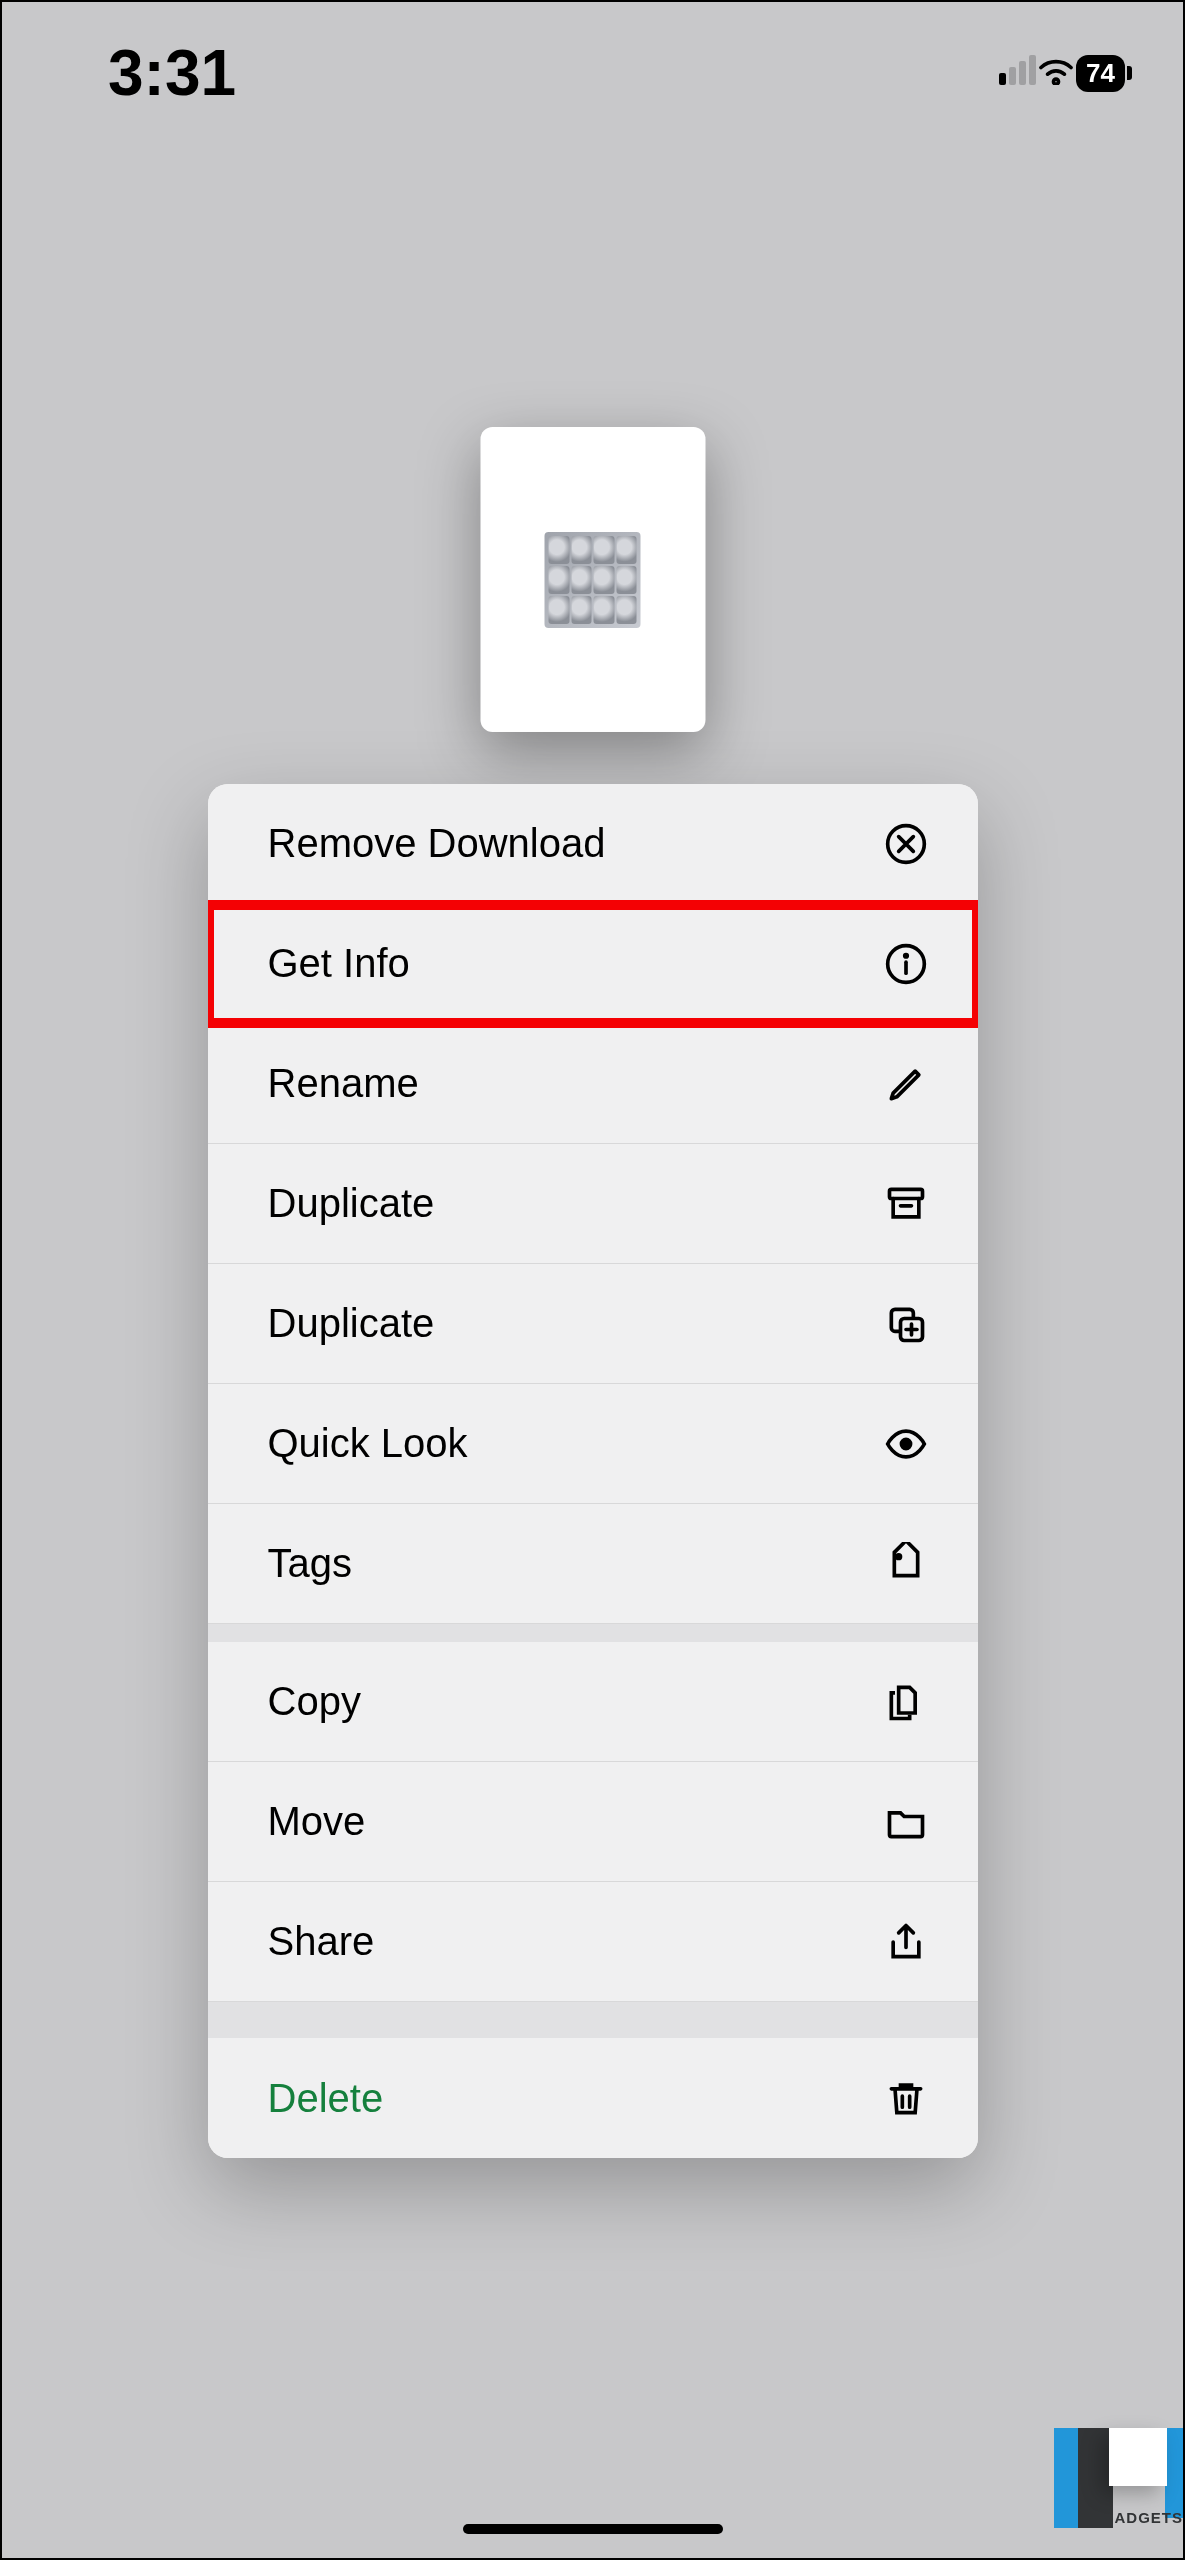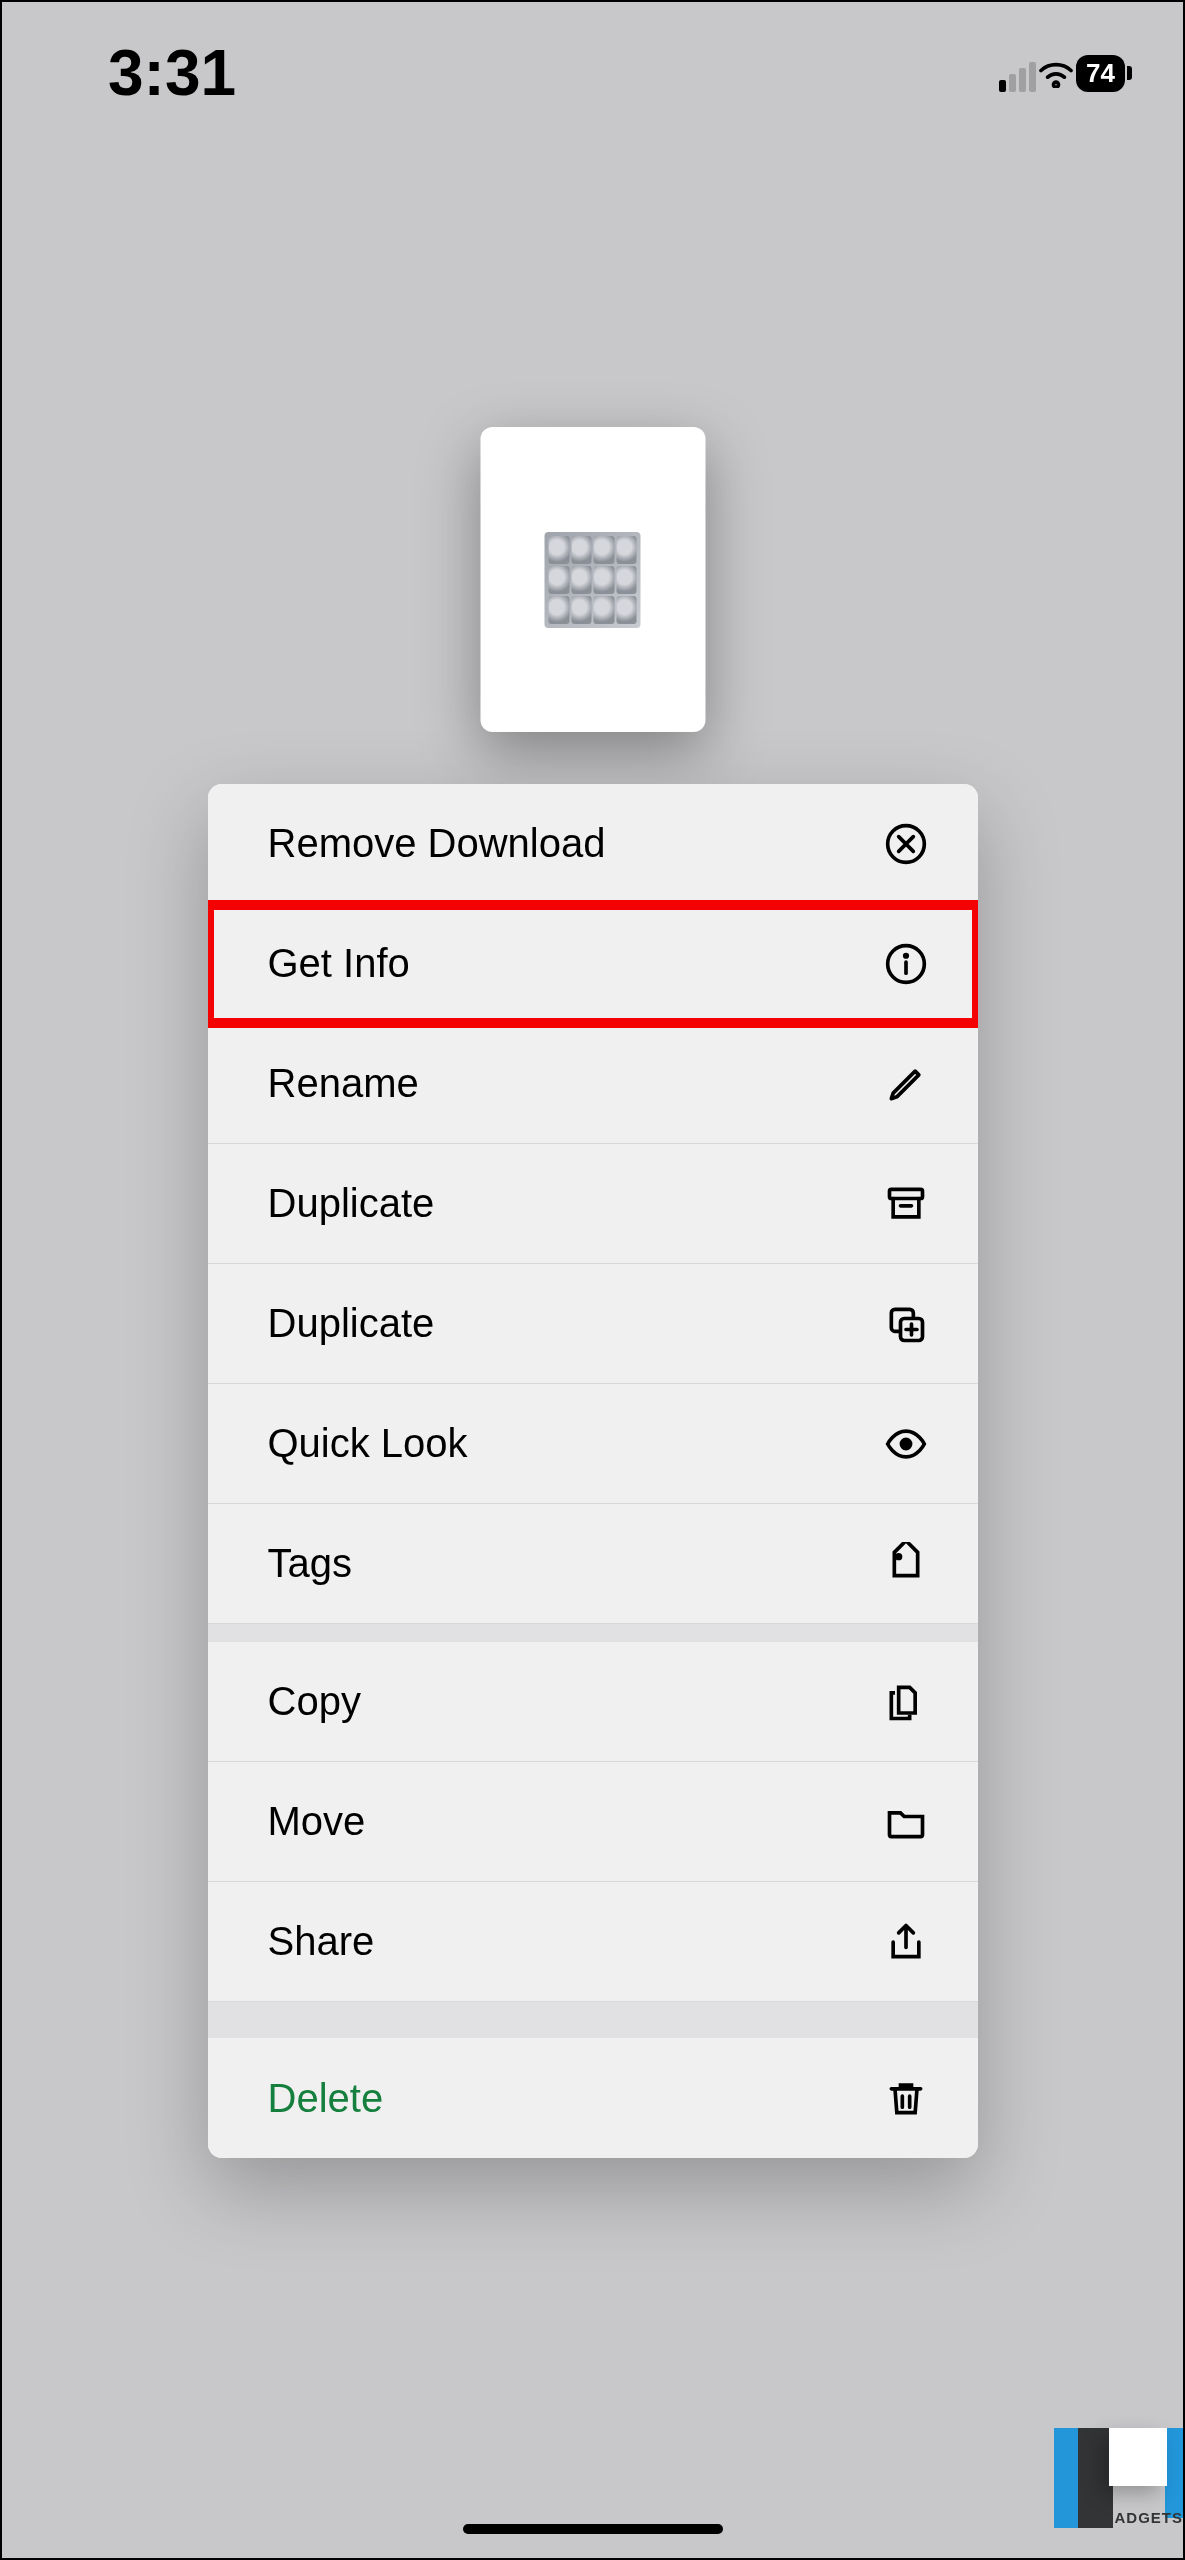--- a/index.html
+++ b/index.html
@@ -23,21 +23,21 @@
     padding: 32px 58px 0 106px;
     height: 110px;
   }
   .time {
     font-size: 64px;
     font-weight: 600;
     color: #000;
   }
   .status-right {
     display: flex;
-    align-items: flex-end;
+    align-items: flex-start;
     gap: 0;
     text-decoration: underline;
   }
   .signal-bars { display: flex; align-items: flex-end; gap: 3px; }
   .signal-bars span {
     width: 7px; border-radius: 2px;
     background: #a0a0a2;
   }
   .signal-bars span:nth-child(1){height:12px; background:#000;}
   .signal-bars span:nth-child(2){height:18px;}
@@ -85,21 +85,21 @@
     border-radius: 3px;
   }
 
   
   .menu {
     position: absolute;
     left: 50%; transform: translateX(-50%);
     top: 782px;
     width: 770px;
     background: #ededee;
-    border-radius: 14px;
+    border-radius: 20px;
     overflow: hidden;
     box-shadow: 0 30px 80px rgba(0,0,0,.25);
   }
   .menu-item {
     display: flex;
     align-items: center;
     justify-content: space-between;
     padding: 0 48px 0 60px;
     height: 120px;
     font-size: 40px;

